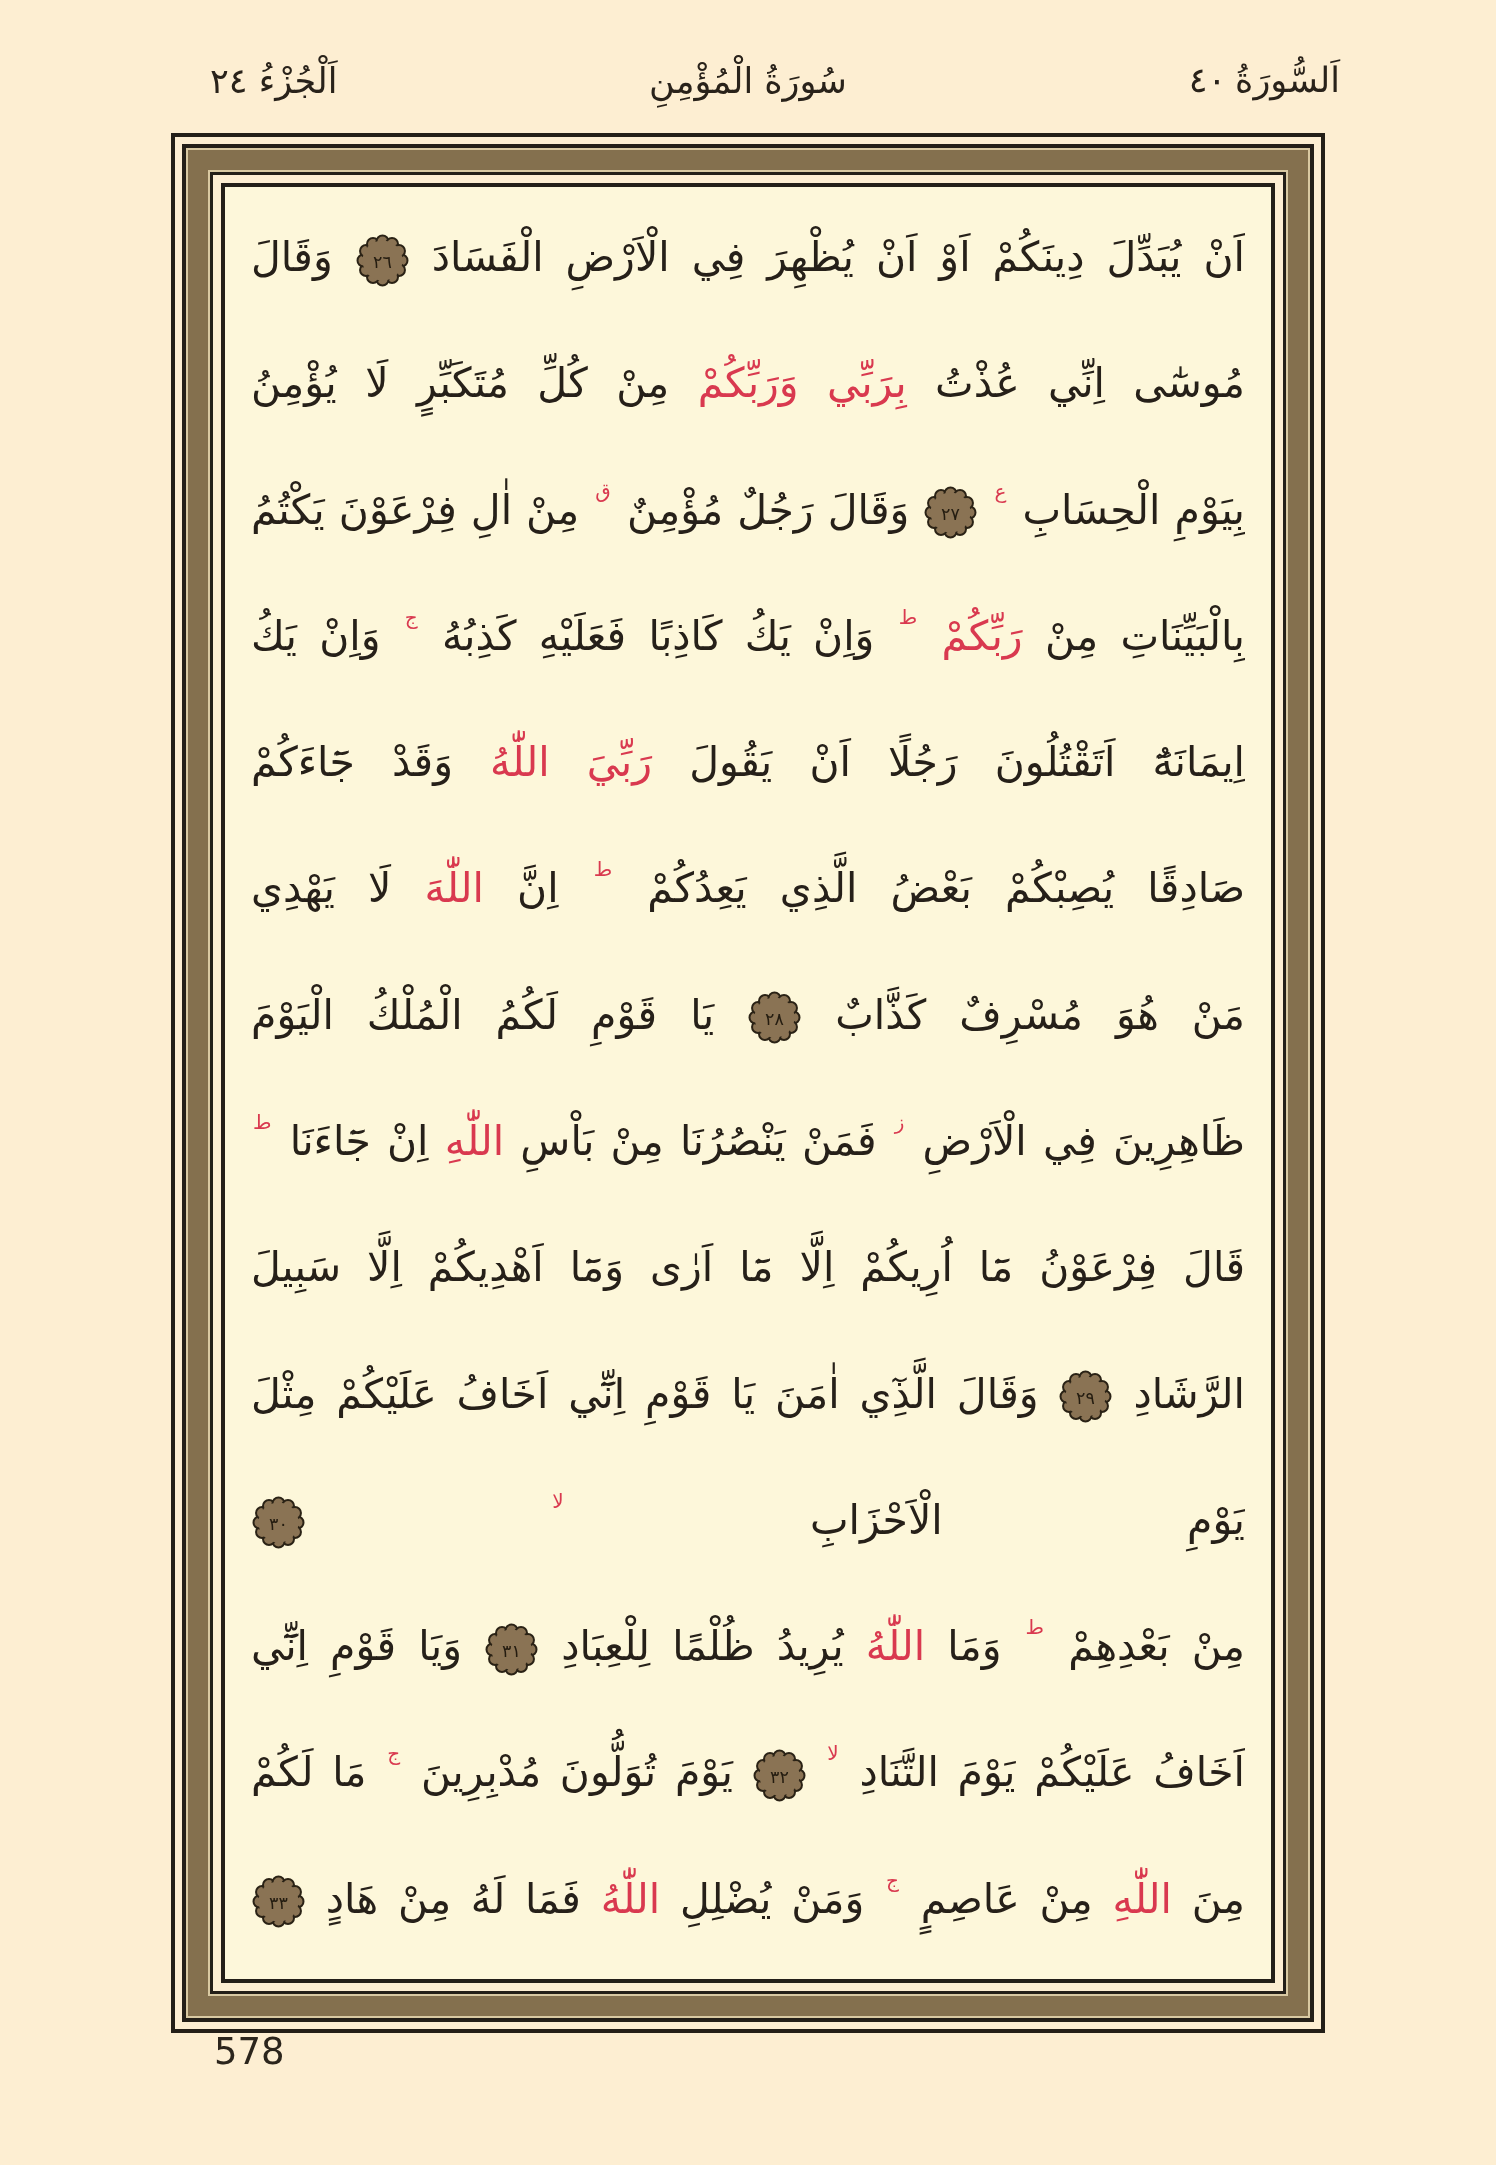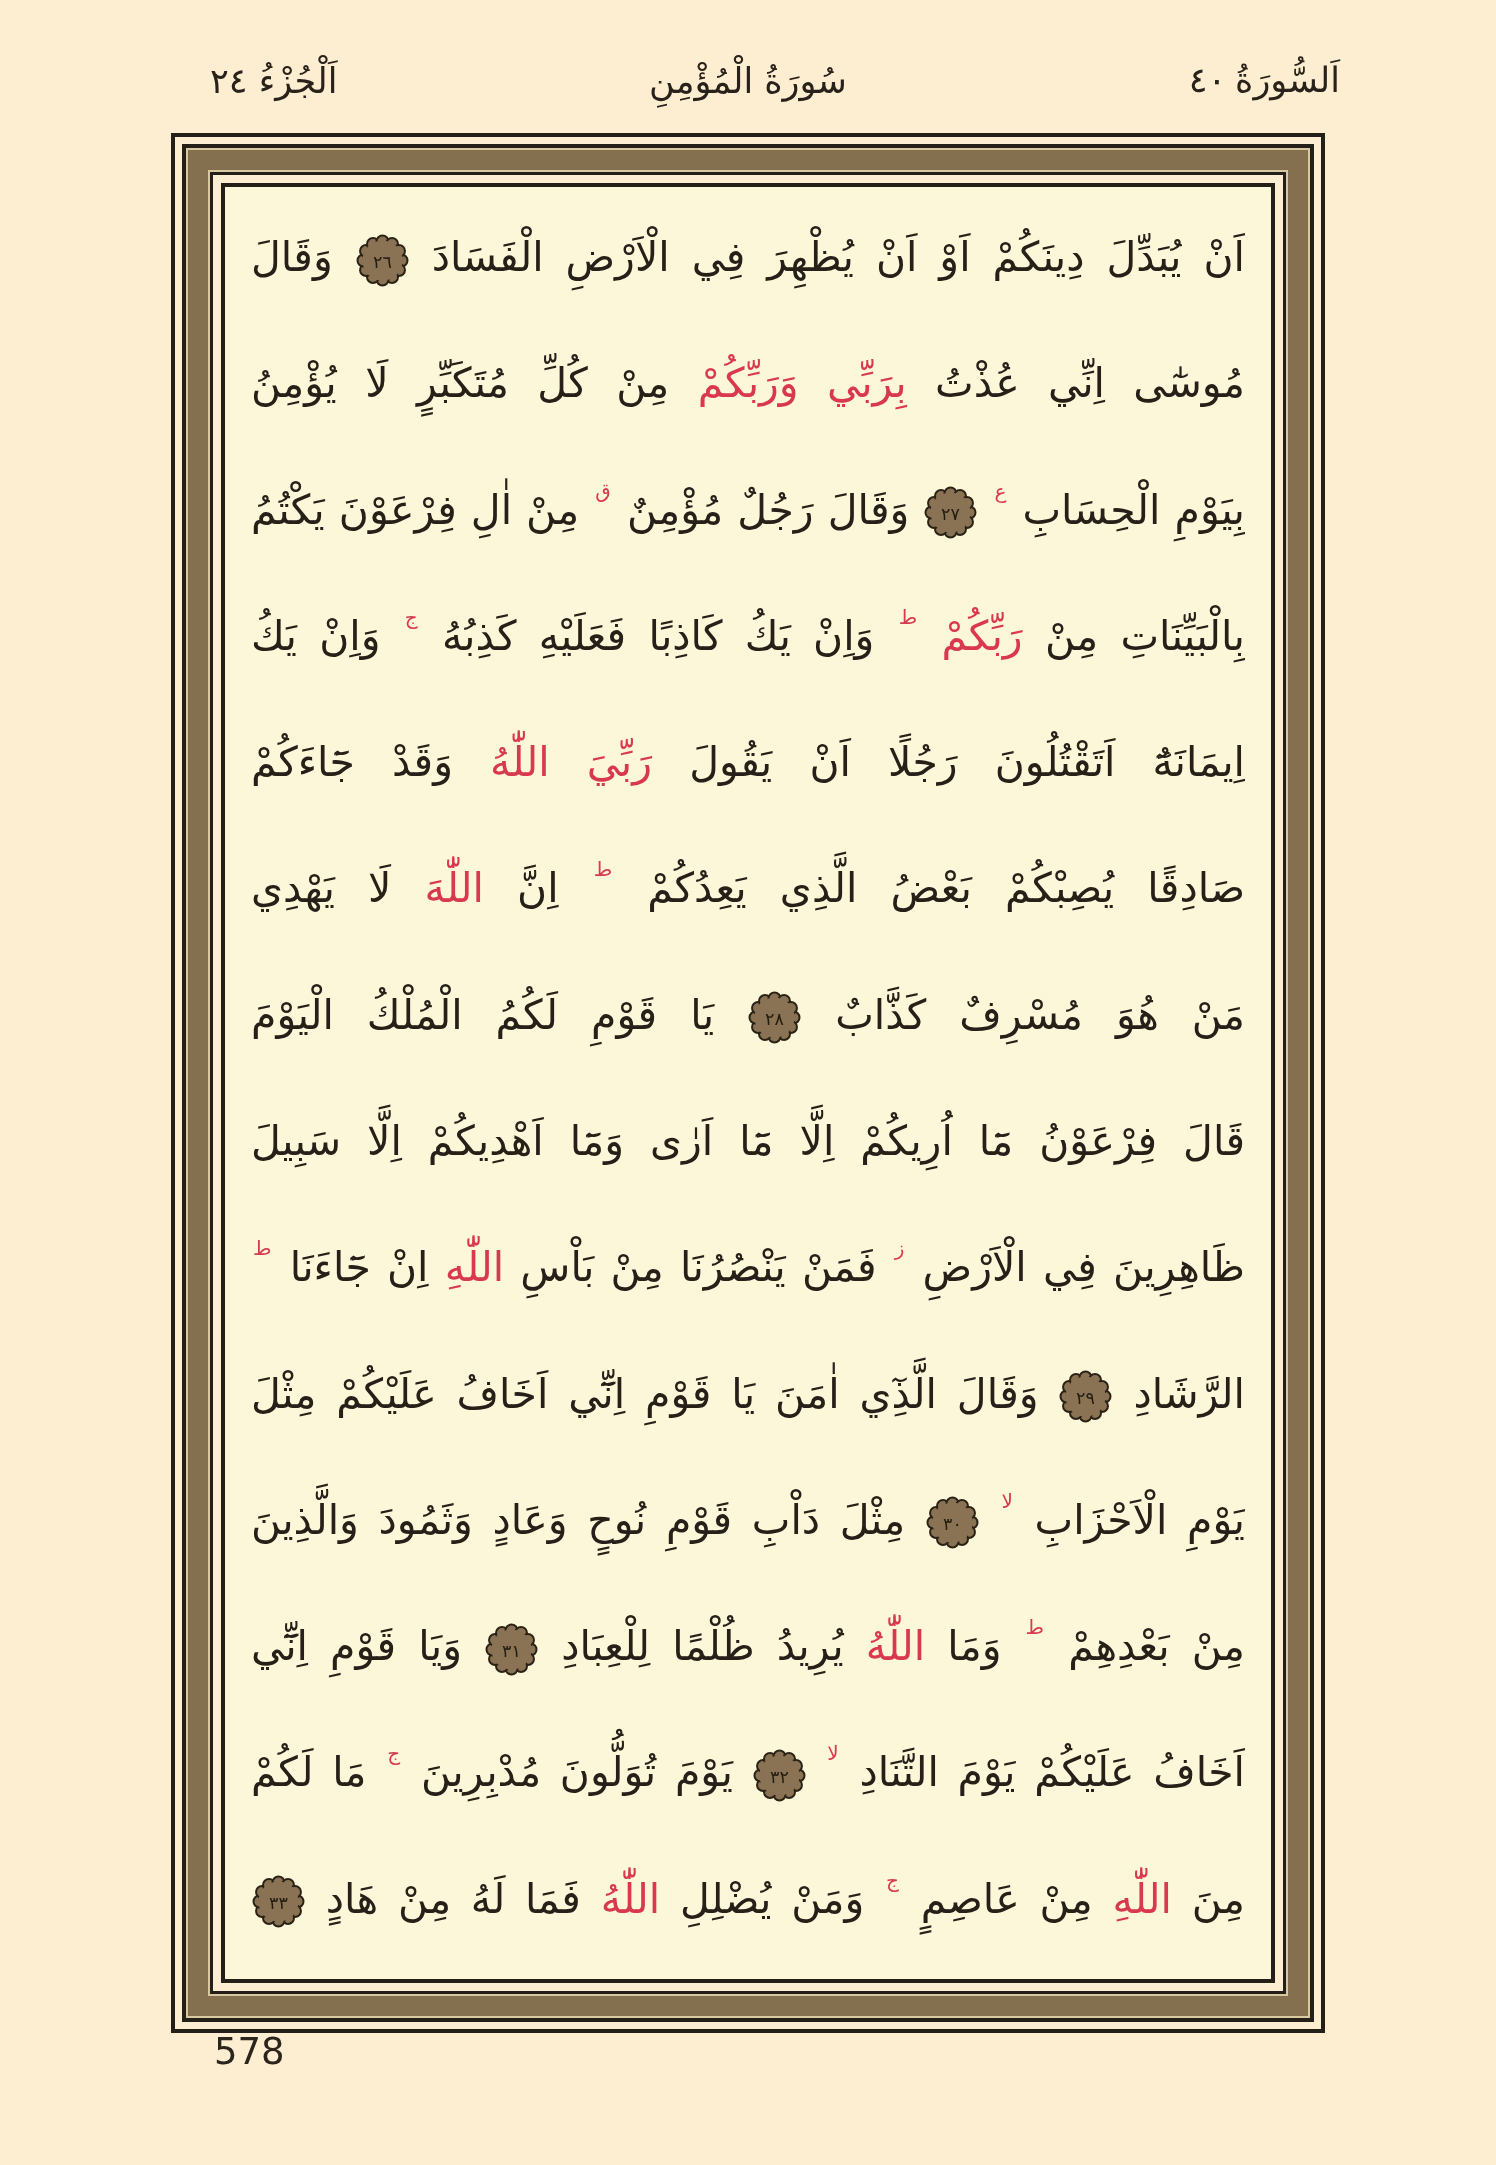--- a/index.html
+++ b/index.html
@@ -107,22 +107,22 @@
                         <circle cx="-13.16" cy="7.60" r="4.8" fill="#8a7354" stroke="#2a2215" stroke-width="1.6"></circle>
                         <circle cx="-15.20" cy="0.00" r="4.8" fill="#8a7354" stroke="#2a2215" stroke-width="1.6"></circle>
                         <circle cx="-13.16" cy="-7.60" r="4.8" fill="#8a7354" stroke="#2a2215" stroke-width="1.6"></circle>
                         <circle cx="-7.60" cy="-13.16" r="4.8" fill="#8a7354" stroke="#2a2215" stroke-width="1.6"></circle>
                         <circle cx="-0.00" cy="-15.20" r="4.8" fill="#8a7354" stroke="#2a2215" stroke-width="1.6"></circle>
                         <circle cx="7.60" cy="-13.16" r="4.8" fill="#8a7354" stroke="#2a2215" stroke-width="1.6"></circle>
                         <circle cx="13.16" cy="-7.60" r="4.8" fill="#8a7354" stroke="#2a2215" stroke-width="1.6"></circle>
                         <circle r="16" fill="#8a7354"></circle>
                         <text text-anchor="middle" dominant-baseline="central" y="1" font-size="14" font-family="DejaVu Sans, sans-serif" fill="#241c10">٢٨</text>
                       </svg> <span class="blk">يَا قَوْمِ لَكُمُ الْمُلْكُ الْيَوْمَ</span></div>
+                    <div class="line"><span class="blk">ظَاهِرِينَ فِي الْاَرْضِ</span> <span class="waqf">ز</span> <span class="blk">فَمَنْ يَنْصُرُنَا مِنْ بَاْسِ</span> <span class="red">اللّٰهِ</span> <span class="blk">اِنْ جَٓاءَنَا</span> <span class="waqf">ط</span></div>
                     <div class="line"><span class="blk">قَالَ فِرْعَوْنُ مَٓا اُرِيكُمْ اِلَّا مَٓا اَرٰى وَمَٓا اَهْدِيكُمْ اِلَّا سَبِيلَ</span></div>
-                    <div class="line"><span class="blk">ظَاهِرِينَ فِي الْاَرْضِ</span> <span class="waqf">ز</span> <span class="blk">فَمَنْ يَنْصُرُنَا مِنْ بَاْسِ</span> <span class="red">اللّٰهِ</span> <span class="blk">اِنْ جَٓاءَنَا</span> <span class="waqf">ط</span></div>
                     <div class="line"><span class="blk">الرَّشَادِ</span> <svg viewBox="-22 -22 44 44" class="rosette">
                         <circle cx="15.20" cy="0.00" r="4.8" fill="#8a7354" stroke="#2a2215" stroke-width="1.6"></circle>
                         <circle cx="13.16" cy="7.60" r="4.8" fill="#8a7354" stroke="#2a2215" stroke-width="1.6"></circle>
                         <circle cx="7.60" cy="13.16" r="4.8" fill="#8a7354" stroke="#2a2215" stroke-width="1.6"></circle>
                         <circle cx="0.00" cy="15.20" r="4.8" fill="#8a7354" stroke="#2a2215" stroke-width="1.6"></circle>
                         <circle cx="-7.60" cy="13.16" r="4.8" fill="#8a7354" stroke="#2a2215" stroke-width="1.6"></circle>
                         <circle cx="-13.16" cy="7.60" r="4.8" fill="#8a7354" stroke="#2a2215" stroke-width="1.6"></circle>
                         <circle cx="-15.20" cy="0.00" r="4.8" fill="#8a7354" stroke="#2a2215" stroke-width="1.6"></circle>
                         <circle cx="-13.16" cy="-7.60" r="4.8" fill="#8a7354" stroke="#2a2215" stroke-width="1.6"></circle>
                         <circle cx="-7.60" cy="-13.16" r="4.8" fill="#8a7354" stroke="#2a2215" stroke-width="1.6"></circle>
@@ -140,21 +140,21 @@
                         <circle cx="-7.60" cy="13.16" r="4.8" fill="#8a7354" stroke="#2a2215" stroke-width="1.6"></circle>
                         <circle cx="-13.16" cy="7.60" r="4.8" fill="#8a7354" stroke="#2a2215" stroke-width="1.6"></circle>
                         <circle cx="-15.20" cy="0.00" r="4.8" fill="#8a7354" stroke="#2a2215" stroke-width="1.6"></circle>
                         <circle cx="-13.16" cy="-7.60" r="4.8" fill="#8a7354" stroke="#2a2215" stroke-width="1.6"></circle>
                         <circle cx="-7.60" cy="-13.16" r="4.8" fill="#8a7354" stroke="#2a2215" stroke-width="1.6"></circle>
                         <circle cx="-0.00" cy="-15.20" r="4.8" fill="#8a7354" stroke="#2a2215" stroke-width="1.6"></circle>
                         <circle cx="7.60" cy="-13.16" r="4.8" fill="#8a7354" stroke="#2a2215" stroke-width="1.6"></circle>
                         <circle cx="13.16" cy="-7.60" r="4.8" fill="#8a7354" stroke="#2a2215" stroke-width="1.6"></circle>
                         <circle r="16" fill="#8a7354"></circle>
                         <text text-anchor="middle" dominant-baseline="central" y="1" font-size="14" font-family="DejaVu Sans, sans-serif" fill="#241c10">٣٠</text>
-                      </svg> <span class="blk">مِثْلَ دَاْبِ قَوْمِ نُوحٍ وَعَادٍ وَثَمُودَ وَالَّذِينَ</span></div>
+                      </svg> </div>
                     <div class="line"><span class="blk">مِنْ بَعْدِهِمْ</span> <span class="waqf">ط</span> <span class="blk">وَمَا</span> <span class="red">اللّٰهُ</span> <span class="blk">يُرِيدُ ظُلْمًا لِلْعِبَادِ</span> <svg viewBox="-22 -22 44 44" class="rosette">
                         <circle cx="15.20" cy="0.00" r="4.8" fill="#8a7354" stroke="#2a2215" stroke-width="1.6"></circle>
                         <circle cx="13.16" cy="7.60" r="4.8" fill="#8a7354" stroke="#2a2215" stroke-width="1.6"></circle>
                         <circle cx="7.60" cy="13.16" r="4.8" fill="#8a7354" stroke="#2a2215" stroke-width="1.6"></circle>
                         <circle cx="0.00" cy="15.20" r="4.8" fill="#8a7354" stroke="#2a2215" stroke-width="1.6"></circle>
                         <circle cx="-7.60" cy="13.16" r="4.8" fill="#8a7354" stroke="#2a2215" stroke-width="1.6"></circle>
                         <circle cx="-13.16" cy="7.60" r="4.8" fill="#8a7354" stroke="#2a2215" stroke-width="1.6"></circle>
                         <circle cx="-15.20" cy="0.00" r="4.8" fill="#8a7354" stroke="#2a2215" stroke-width="1.6"></circle>
                         <circle cx="-13.16" cy="-7.60" r="4.8" fill="#8a7354" stroke="#2a2215" stroke-width="1.6"></circle>
                         <circle cx="-7.60" cy="-13.16" r="4.8" fill="#8a7354" stroke="#2a2215" stroke-width="1.6"></circle>

